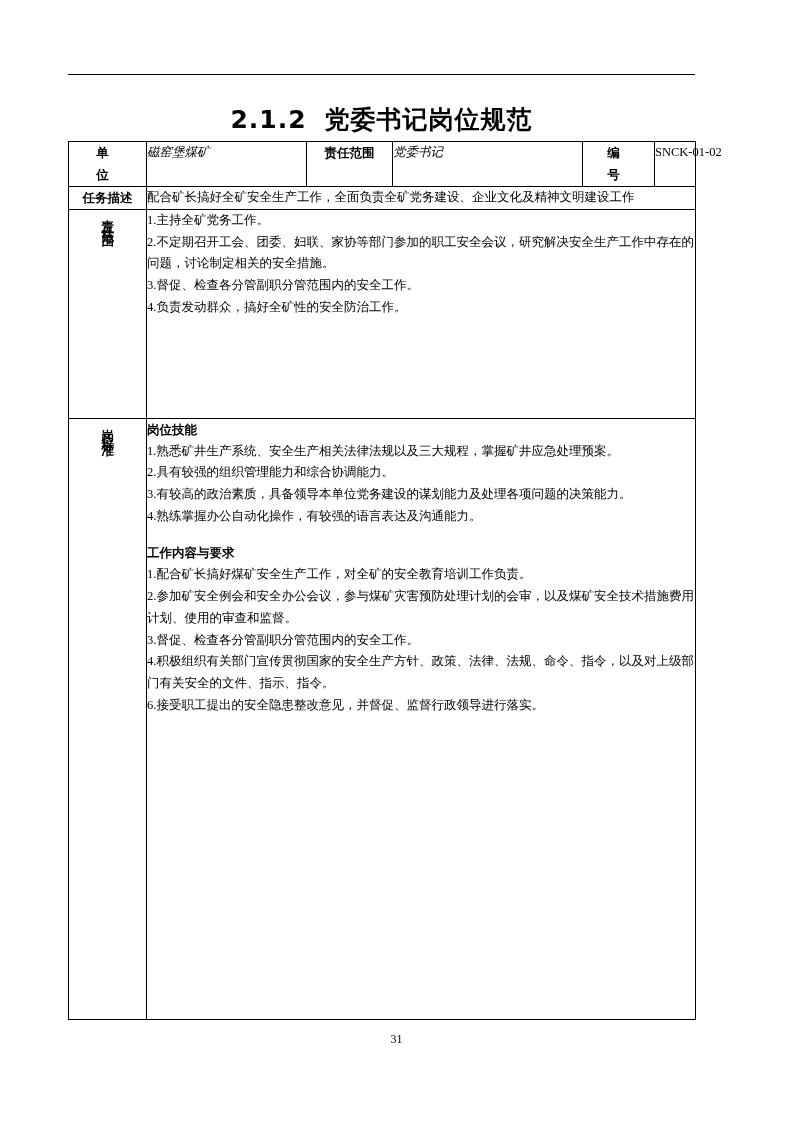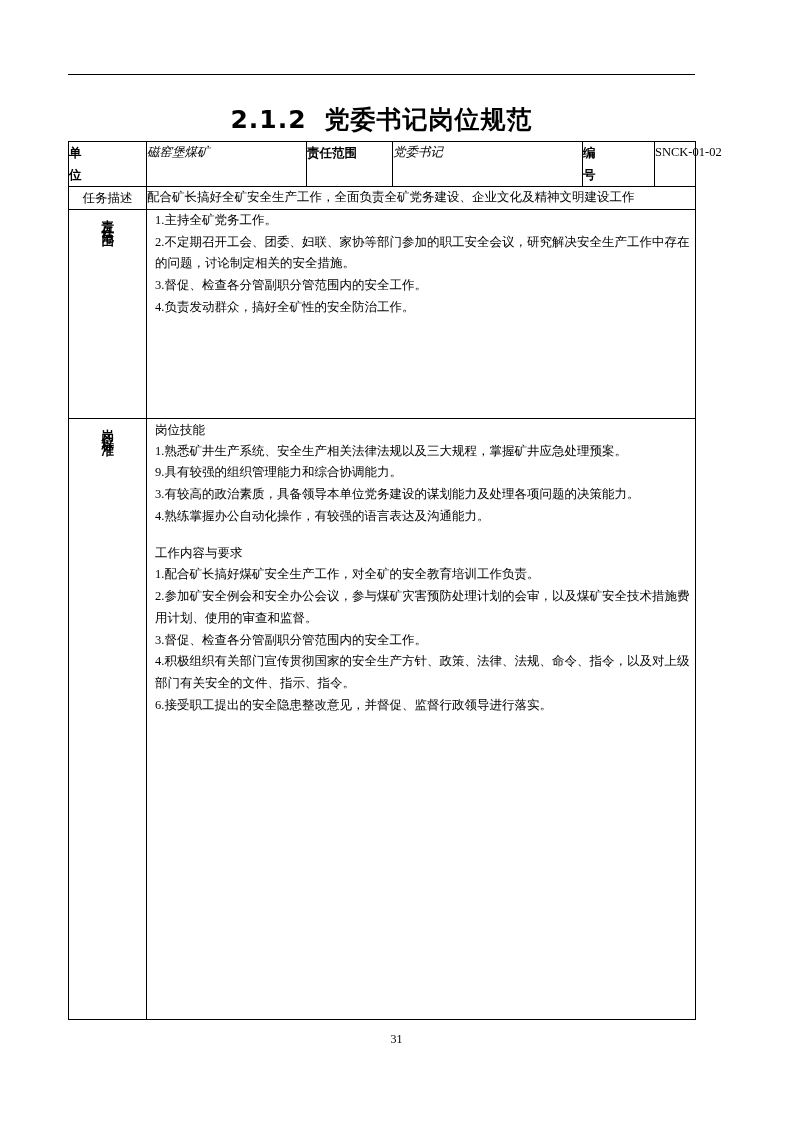--- a/index.html
+++ b/index.html
@@ -61,20 +61,21 @@
   table.main td {
     border: 1px solid #000;
     vertical-align: top;
     padding: 0;
     font-size: 12.5px;
     line-height: 1.75;
   }
 
   
   .lbl-cell {
+    text-align: center;
     font-weight: bold;
     font-size: 13px;
     font-family: "DejaVu Sans", "Liberation Sans", sans-serif;
     vertical-align: middle;
     padding: 4px 2px;
   }
   .lbl-spread {
     letter-spacing: 10px;
     padding-left: 10px;
   }
@@ -88,21 +89,21 @@
     padding: 5px 6px 5px 6px;
     vertical-align: middle;
     font-size: 12.5px;
     font-family: "Liberation Serif", serif;
     text-align: right;
   }
 
   
   .task-label {
     text-align: center;
-    font-weight: normal;
+    font-weight: bold;
     font-size: 13px;
     font-family: "DejaVu Sans", "Liberation Sans", sans-serif;
     vertical-align: middle;
     padding: 6px 2px;
   }
   .task-text {
     padding: 7px 8px 7px 10px;
     font-size: 12.5px;
     vertical-align: middle;
   }
@@ -122,25 +123,25 @@
     display: inline-block;
     line-height: 1;
   }
 
   .body-cell {
     padding: 10px 12px 10px 12px;
     font-size: 12.5px;
     line-height: 2.0;
   }
   .body-cell p {
-    margin: 0 0 0 8px;
+    margin: 0 0 0 0;
     text-indent: 0;
   }
   .sec-head {
-    font-weight: normal;
+    font-weight: bold;
     font-family: "DejaVu Sans", "Liberation Sans", sans-serif;
     font-size: 12.5px;
     margin: 0;
   }
   .gap {
     height: 14px;
   }
   .pagenum {
     position: absolute;
     left: 0;
@@ -199,21 +200,21 @@
       </td>
     </tr>
 
     <tr>
       <td class="vert-label" style="height:600px;">
         <span class="vert-inner">岗位标准</span>
       </td>
       <td class="body-cell" colspan="5">
         <p class="sec-head">岗位技能</p>
         <p>1.熟悉矿井生产系统、安全生产相关法律法规以及三大规程，掌握矿井应急处理预案。</p>
-        <p>9.具有较强的组织管理能力和综合协调能力。</p>
+        <p>2.具有较强的组织管理能力和综合协调能力。</p>
         <p>3.有较高的政治素质，具备领导本单位党务建设的谋划能力及处理各项问题的决策能力。</p>
         <p>4.熟练掌握办公自动化操作，有较强的语言表达及沟通能力。</p>
         <div class="gap"></div>
         <p class="sec-head">工作内容与要求</p>
         <p>1.配合矿长搞好煤矿安全生产工作，对全矿的安全教育培训工作负责。</p>
         <p>2.参加矿安全例会和安全办公会议，参与煤矿灾害预防处理计划的会审，以及煤矿安全技术措施费用计划、使用的审查和监督。</p>
         <p>3.督促、检查各分管副职分管范围内的安全工作。</p>
         <p>4.积极组织有关部门宣传贯彻国家的安全生产方针、政策、法律、法规、命令、指令，以及对上级部门有关安全的文件、指示、指令。</p>
         <p>6.接受职工提出的安全隐患整改意见，并督促、监督行政领导进行落实。</p>
       </td>

